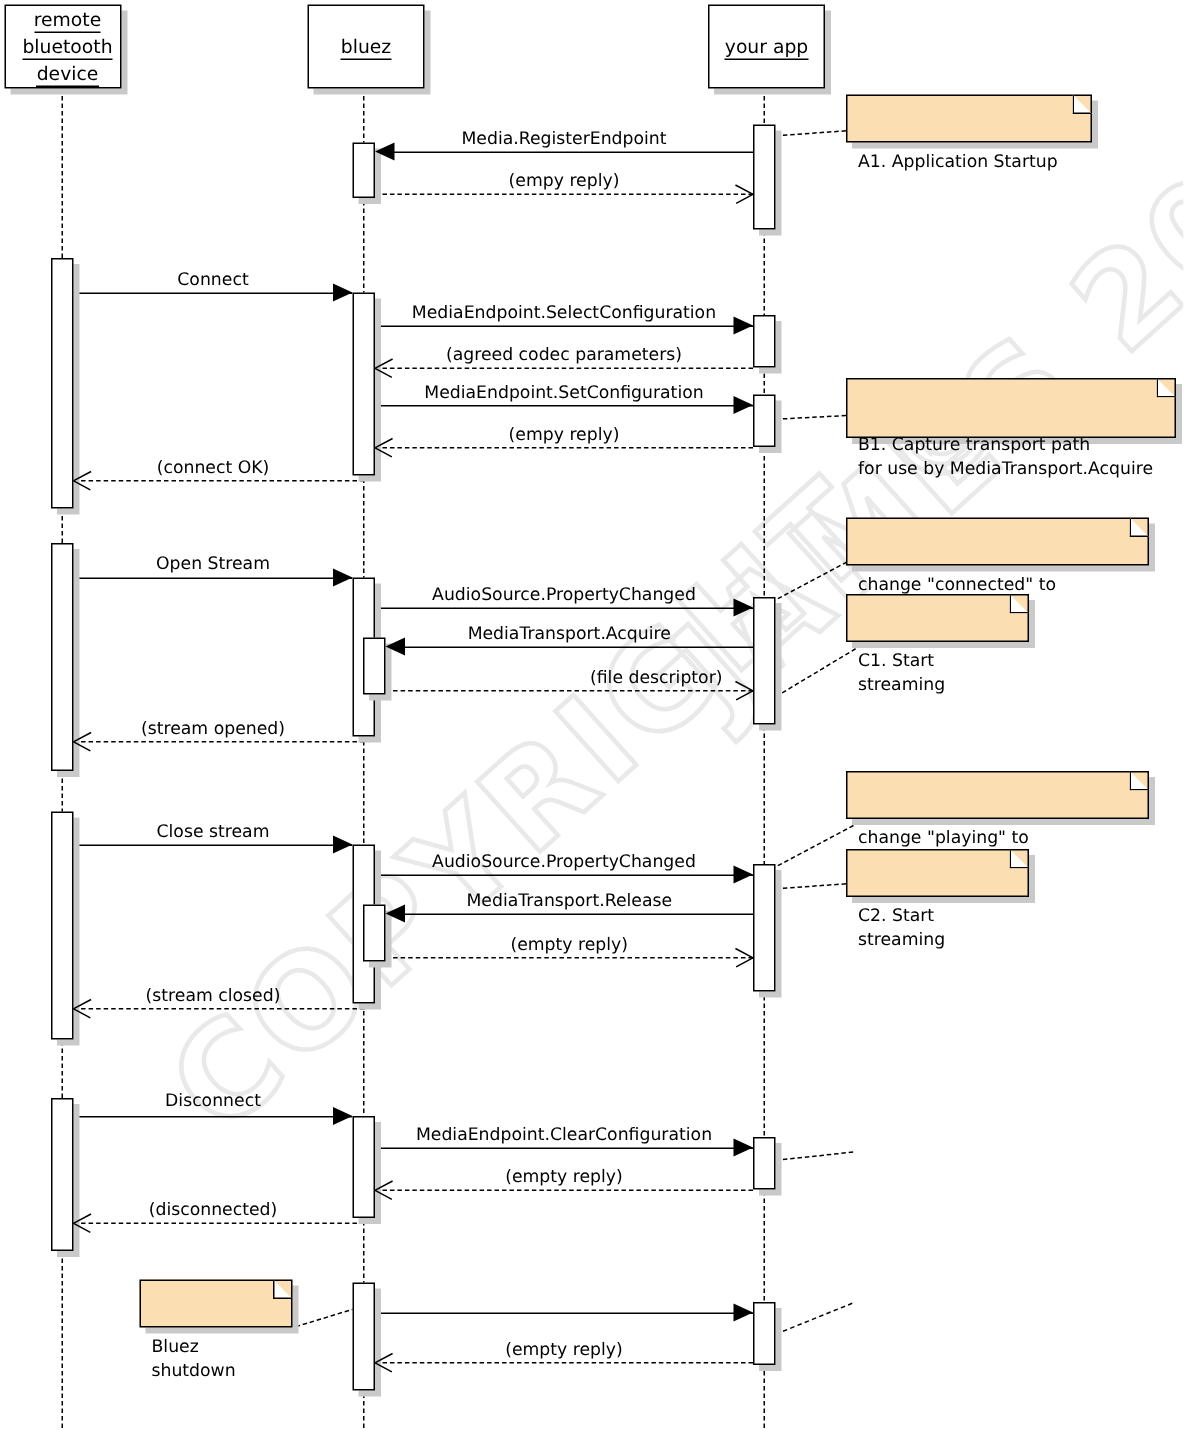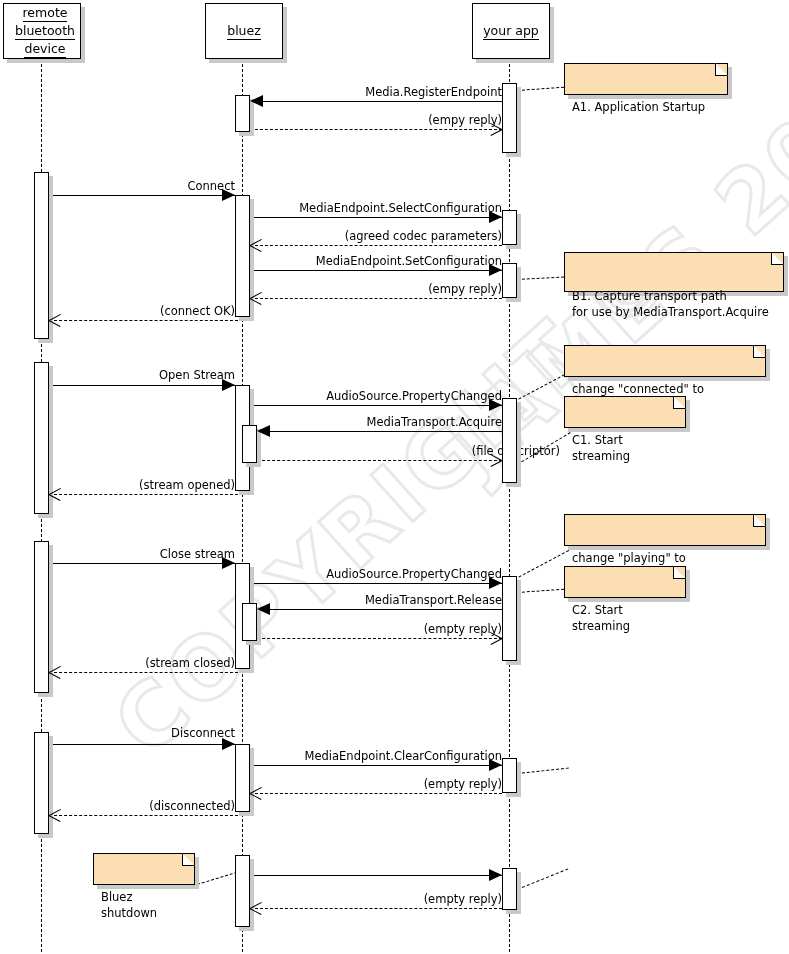--- a/index.html
+++ b/index.html
@@ -122,21 +122,21 @@
   .ahl.left:after { top:0; transform-origin:0 0;   transform:rotate(-28deg); }
   .ahl.right:before{ top:0; right:0; left:auto; transform-origin:100% 0; transform:rotate(-28deg); }
   .ahl.right:after { top:0; right:0; left:auto; transform-origin:100% 0; transform:rotate(28deg); }
 
   .msglabel{
     position:absolute;
     font-size:11.5px;
     color:#000;
     white-space:nowrap;
     z-index:3;
-    text-align:right;
+    text-align:center;
   }
 
   
   .note{
     position:absolute;
     background:#fbdeb1;
     border:1.2px solid #000000;
     box-shadow:4px 4px 0 0 #c9c9c9;
     box-sizing:border-box;
     font-size:11.5px;

